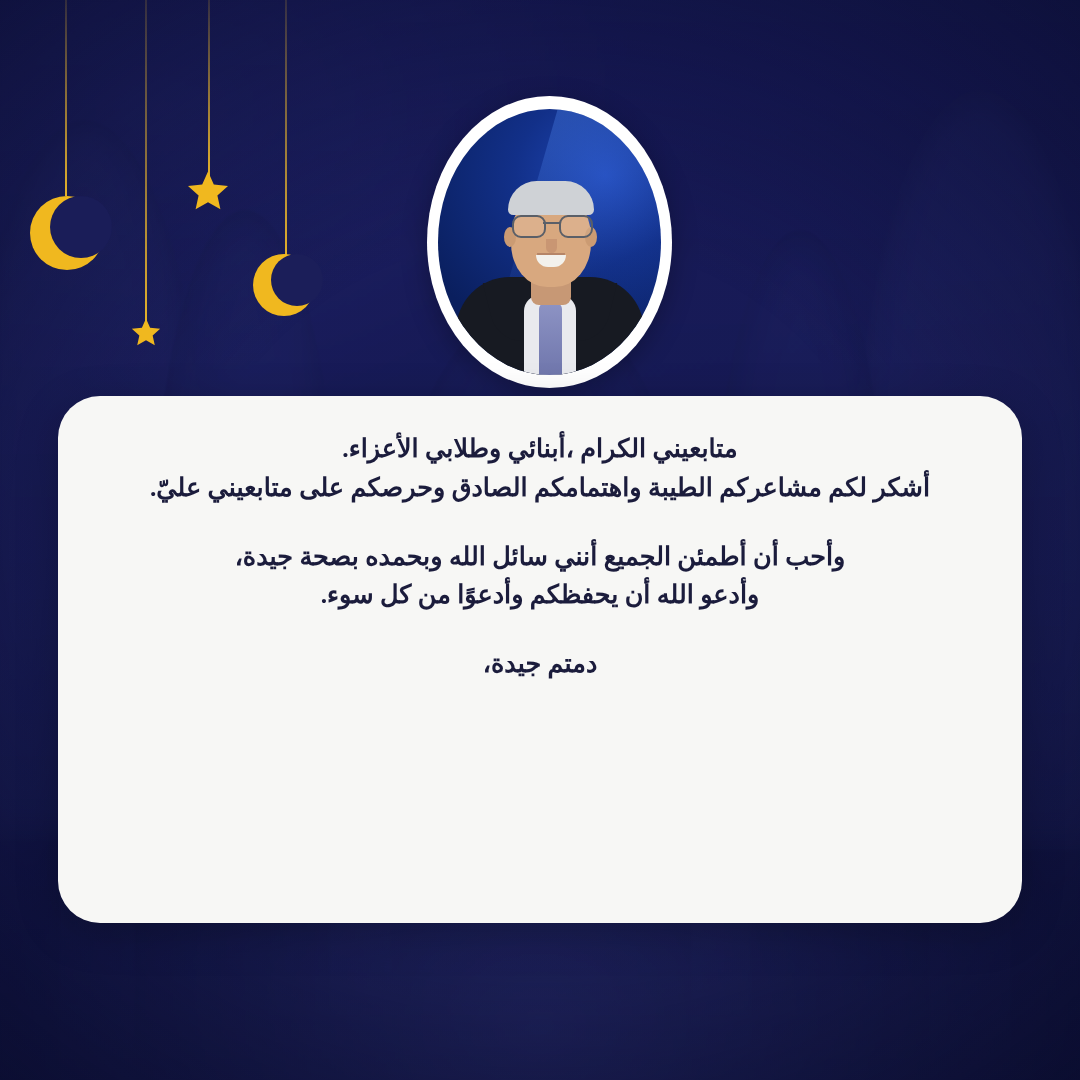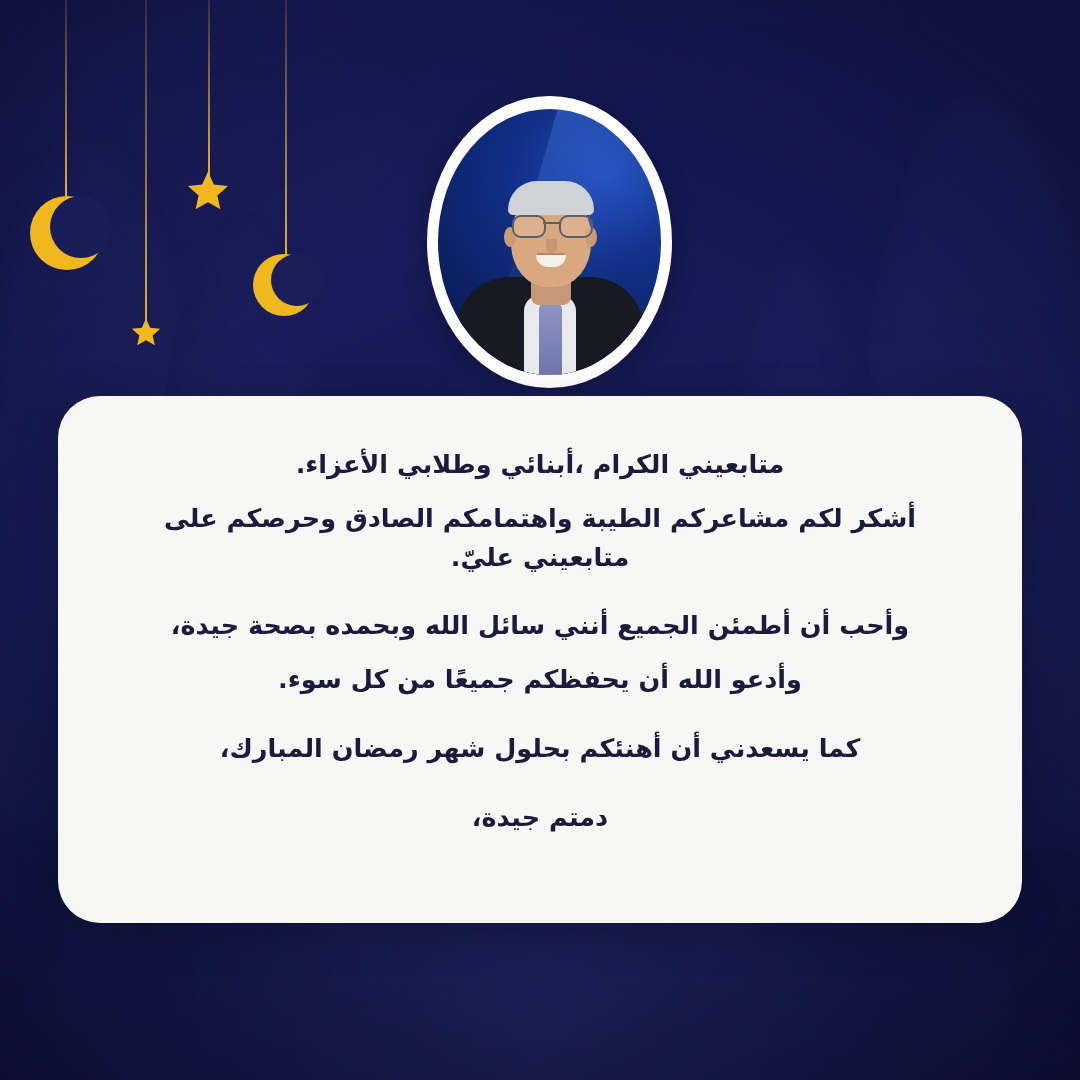--- a/index.html
+++ b/index.html
@@ -243,21 +243,21 @@
   }
   .msg {
     direction: rtl;
     text-align: center;
     color: #1b1c3c;
     font-weight: bold;
     font-size: 25.5px;
     line-height: 1.52;
     width: 100%;
   }
-  .msg p { margin: 15px; }
+  .msg p { margin: 0; font-family: Liberation Serif, serif; }
   .msg .para { margin-bottom: 30px; }
   .msg .para:last-child { margin-bottom: 0; }
   .sign { margin-top: 6px; }
 </style>
 </head>
 <body>
 
 <div class="canvas">
 
   <div class="bg-base"></div>
@@ -333,25 +333,24 @@
   <div class="card">
     <div class="msg">
 
       <div class="para">
         <p>متابعيني الكرام ،أبنائي وطلابي الأعزاء.</p>
         <p>أشكر لكم مشاعركم الطيبة واهتمامكم الصادق وحرصكم على متابعيني عليّ.</p>
       </div>
 
       <div class="para">
         <p>وأحب أن أطمئن الجميع أنني سائل الله وبحمده بصحة جيدة،</p>
-        <p>وأدعو الله أن يحفظكم جميعًا من كل سوء.</p>
+        <p>وأدعو الله أن يحفظكم وأدعوًا من كل سوء.</p>
       </div>
 
       <div class="para">
-        <p>كما يسعدني أن أهنئكم بحلول شهر رمضان المبارك،</p>
       </div>
 
       <div class="para sign">
         <p>دمتم جيدة،</p>
       </div>
 
     </div>
   </div>
 
 </div>

